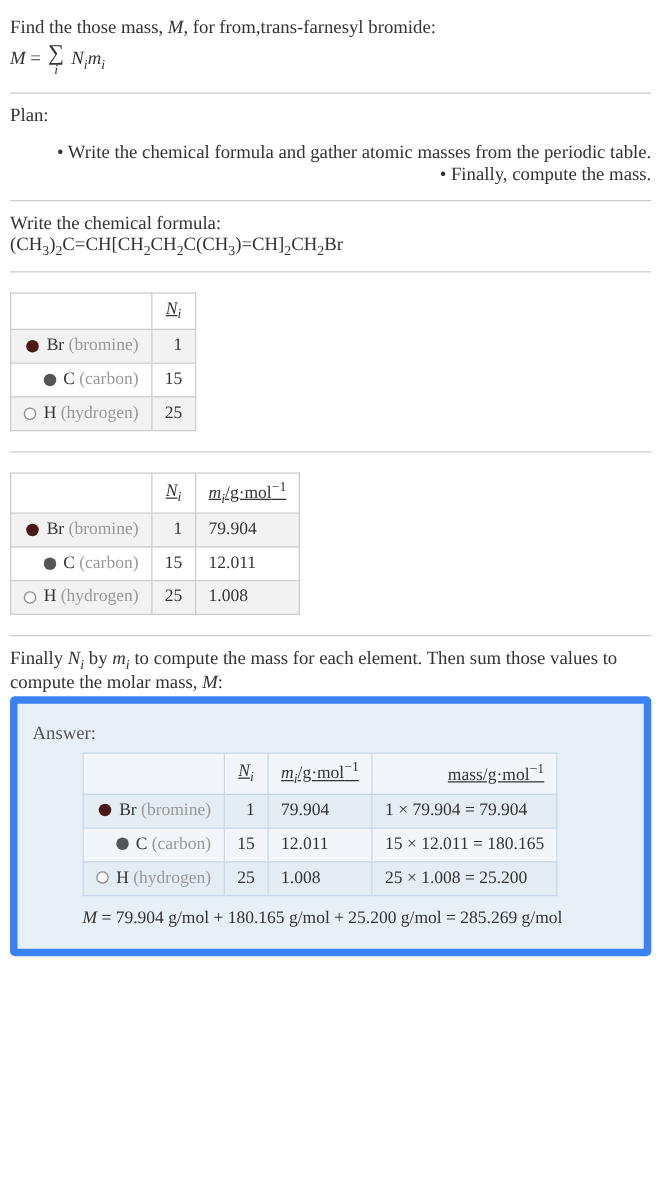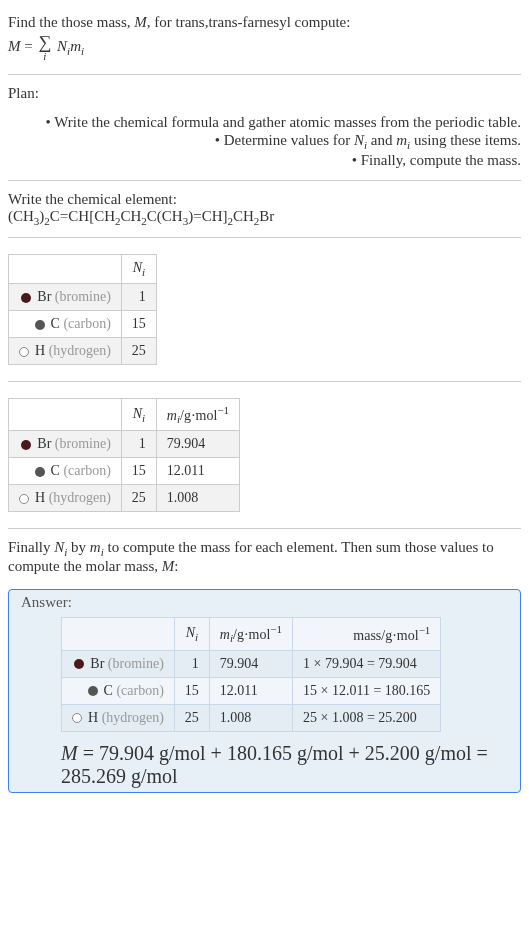--- a/index.html
+++ b/index.html
@@ -67,108 +67,106 @@
     }
     th, td {
       border: 1px solid #ccc;
       padding: 5px 10px;
       text-align: right;
       font-size: 14px;
     }
     th {
       font-weight: normal;
       background: #fff;
+      text-decoration: underline;
     }
     tr.alt td, tr.alt th {
       background: #f2f2f2;
     }
     .dot {
       display: inline-block;
       width: 10px;
       height: 10px;
       border-radius: 50%;
       margin-right: 6px;
       vertical-align: middle;
     }
     .dot-br { background: #4a1a1a; }
     .dot-c { background: #555; }
     .dot-h { background: #fff; border: 1px solid #888; }
     .gray { color: #999; }
     .answer-box {
       background: #e8f0f7;
-      border: 1px solid #3b82f6;
+      border: 6px solid #3b82f6;
       border-radius: 4px;
-      padding: 4px 12px;
-      margin-top: 14px;
+      padding: 16px 12px;
+      margin-top: 2px;
     }
     .answer-box table {
       margin: 6px 0 10px 40px;
     }
     .answer-box th, .answer-box td {
       border: 1px solid #c8d8e8;
       background: #f2f6fa;
     }
     .answer-box tr.alt th, .answer-box tr.alt td {
       background: #e4ecf4;
     }
     .answer-label {
       color: #555;
       margin-bottom: 4px;
     }
     .final-formula {
       margin-left: 40px;
-      font-size: 20px;
+      font-size: 14px;
     }
     .chem {
       font-family: Georgia, serif;
     }
     .Ni-header, .mi-header {
       font-style: italic;
       text-align: center;
     }
     td.num {
       text-align: right;
     }
     td.val {
       text-align: left;
     }
   </style>
 </head>
 <body>
 
 <div class="section">
   <div>
-    <span>Find the those mass, </span><span class="math">M</span><span>, for trans,trans-farnesyl compute:</span>
+    <span>Find the those mass, </span><span class="math">M</span><span>, for from,trans-farnesyl bromide:</span>
   </div>
   <div class="formula-line">
     <span class="math">M</span><span> = </span><span class="sigma-block">
         <span class="sigma">∑</span>
         <span class="sub">i</span>
       </span>
     <span class="math"><span>N</span><sub>i</sub><span>m</span><sub>i</sub></span>
   </div>
 </div>
 
 <hr class="hr">
 
 <div class="section">
   <div>Plan:</div>
   <div class="plan-list">
     <div class="plan-item">• Write the chemical formula and gather atomic masses from the periodic table.</div>
-    <div class="plan-item">
-      <span>• Determine values for </span><span class="math"><span>N</span><sub>i</sub></span><span> and </span><span class="math"><span>m</span><sub>i</sub></span><span> using these items.</span>
-    </div>
     <div class="plan-item">• Finally, compute the mass.</div>
   </div>
 </div>
 
 <hr class="hr">
 
 <div class="section">
-  <div>Write the chemical element:</div>
+  <div>Write the chemical formula:</div>
   <div class="chem">
     <span>(CH</span><sub>3</sub><span>)</span><sub>2</sub><span>C=CH[CH</span><sub>2</sub><span>CH</span><sub>2</sub><span>C(CH</span><sub>3</sub><span>)=CH]</span><sub>2</sub><span>CH</span><sub>2</sub><span>Br</span>
   </div>
 </div>
 
 <hr class="hr">
 
 <div class="section">
   <table>
     <tbody>

